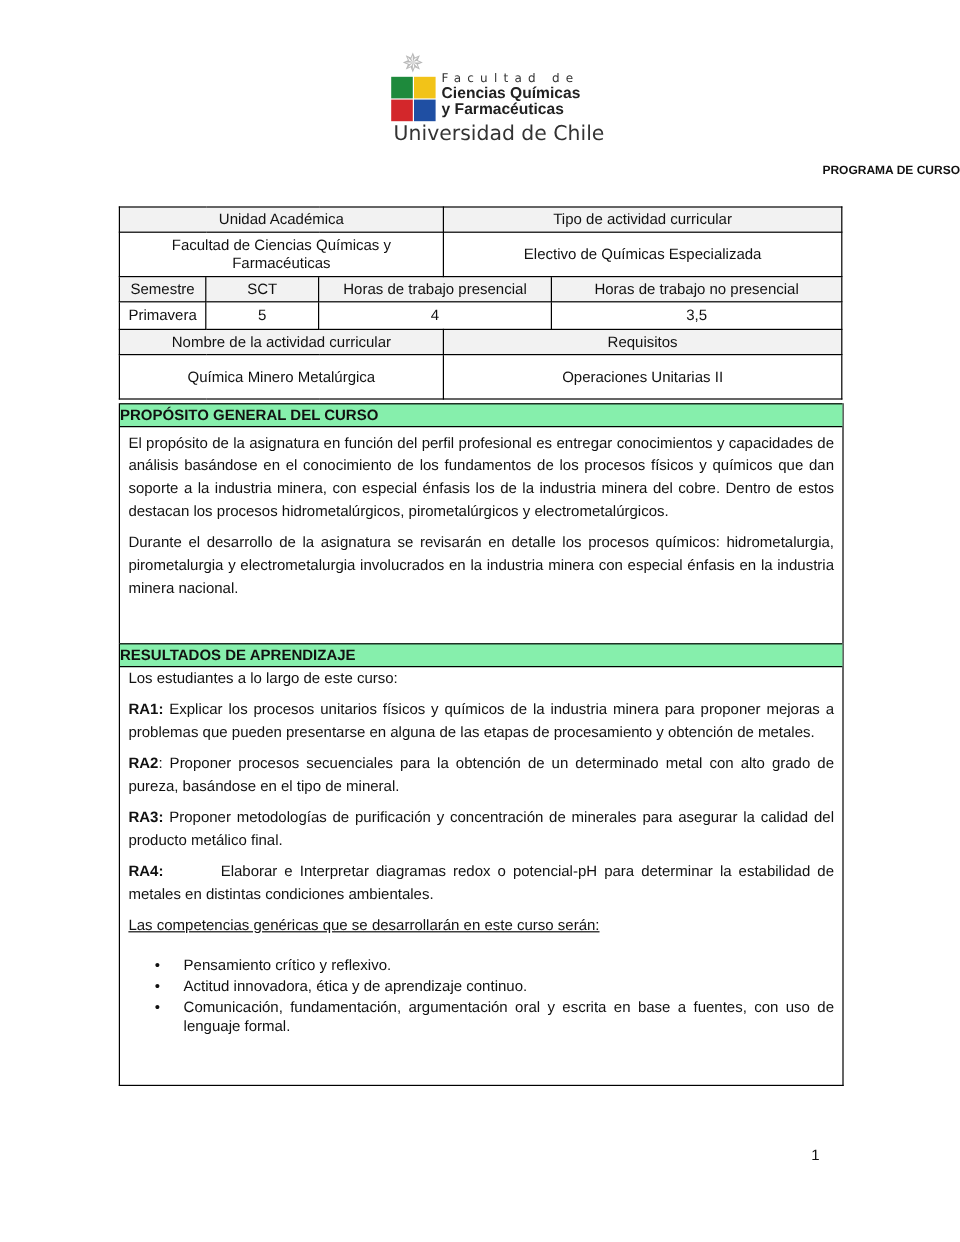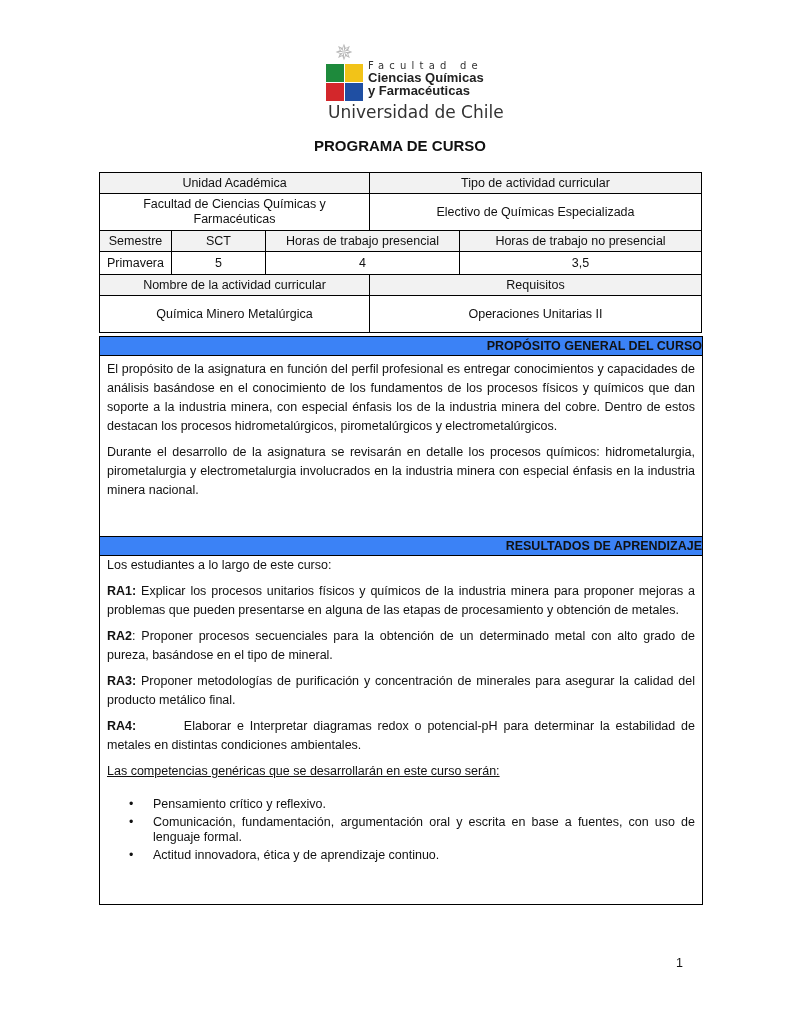--- a/index.html
+++ b/index.html
@@ -11,30 +11,30 @@
   .q1 { left: 0; top: 0; background: #1e8a3c; }
   .q2 { left: 19px; top: 0; background: #f2c318; }
   .q3 { left: 0; top: 19px; background: #d3272b; }
   .q4 { left: 19px; top: 19px; background: #1f4fa3; }
   .logo-star { position: absolute; left: 10px; top: 0; width: 24px; height: 22px; color: #b9b9b9; font-size: 22px; line-height: 22px; text-align: center; }
   .logo-text { position: absolute; left: 46px; top: 18px; width: 115px; }
   .logo-fac { font-size: 10px; letter-spacing: 5.2px; color: #333; line-height: 11px; white-space: nowrap; font-family: "DejaVu Sans", sans-serif; }
   .logo-cq { font-size: 13px; font-weight: bold; color: #222; line-height: 13px; white-space: nowrap; }
   .logo-uch { position: absolute; left: 6px; top: 60px; font-size: 17px; color: #333; white-space: nowrap; font-family: "DejaVu Sans", sans-serif; }
 
-  .title { position: absolute; left: 0; width: 800px; top: 137px; text-align: center; font-weight: bold; font-size: 15px; }
+  .title { position: absolute; left: 0; width: 800px; top: 137px; text-align: right; font-weight: bold; font-size: 10px; }
 
   table.grid { position: absolute; left: 99px; top: 172px; width: 602px; border-collapse: collapse; font-size: 12.5px; table-layout: fixed; }
   table.grid td { border: 1px solid #000; padding: 0 3px; text-align: center; vertical-align: middle; }
   .hd { background: #f2f2f2; font-weight: normal; height: 20px; }
   .val { height: 36px; line-height: 15px; }
   .val-sm { height: 22px; }
 
   .section { position: absolute; left: 99px; width: 602px; border-left: 1px solid #000; border-right: 1px solid #000; }
-  .sec-head { background: #3b82f6; font-weight: bold; text-align: right; font-size: 12.5px; height: 18px; line-height: 18px; border-top: 1px solid #000; border-bottom: 1px solid #000; }
+  .sec-head { background: #86efac; font-weight: bold; text-align: left; font-size: 12.5px; height: 18px; line-height: 18px; border-top: 1px solid #000; border-bottom: 1px solid #000; }
   .body-text { padding: 4px 7px 0 7px; font-size: 12.5px; line-height: 19px; text-align: justify; }
   .body-text p { margin: 0 0 7px 0; }
   .body-text b { font-weight: bold; }
   ul.bul { margin: 0; padding: 0 0 0 46px; list-style: none; line-height: 15.5px; }
   ul.bul li { position: relative; margin-bottom: 2px; }
   ul.bul li::before { content: "\2022"; position: absolute; left: -24px; }
 
   .page-num { position: absolute; left: 676px; top: 956px; font-size: 12.5px; }
 </style>
 </head>
@@ -110,19 +110,19 @@
   <div class="sec-head">RESULTADOS DE APRENDIZAJE</div>
   <div class="body-text" style="padding-top:0;">
     <p>Los estudiantes a lo largo de este curso:</p>
     <p><b>RA1:</b><span> Explicar los procesos unitarios físicos y químicos de la industria minera para proponer mejoras a problemas que pueden presentarse en alguna de las etapas de procesamiento y obtención de metales.</span></p>
     <p><b>RA2</b><span>: Proponer procesos secuenciales para la obtención de un determinado metal con alto grado de pureza, basándose en el tipo de mineral.</span></p>
     <p><b>RA3:</b><span> Proponer metodologías de purificación y concentración de minerales para asegurar la calidad del producto metálico final.</span></p>
     <p><b>RA4:</b><span style="white-space:pre-wrap;margin-left:36px;">  Elaborar e Interpretar diagramas redox o potencial-pH para determinar la estabilidad de metales en distintas condiciones ambientales.</span></p>
     <p style="margin-bottom:16px;text-decoration:underline;">Las competencias genéricas que se desarrollarán en este curso serán:</p>
     <ul class="bul">
       <li>Pensamiento crítico y reflexivo.</li>
+      <li>Actitud innovadora, ética y de aprendizaje continuo.</li>
       <li>Comunicación, fundamentación, argumentación oral y escrita en base a fuentes, con uso de lenguaje formal.</li>
-      <li>Actitud innovadora, ética y de aprendizaje continuo.</li>
     </ul>
   </div>
 </div>
 
 <div class="page-num">1</div>
 
 </body></html>

